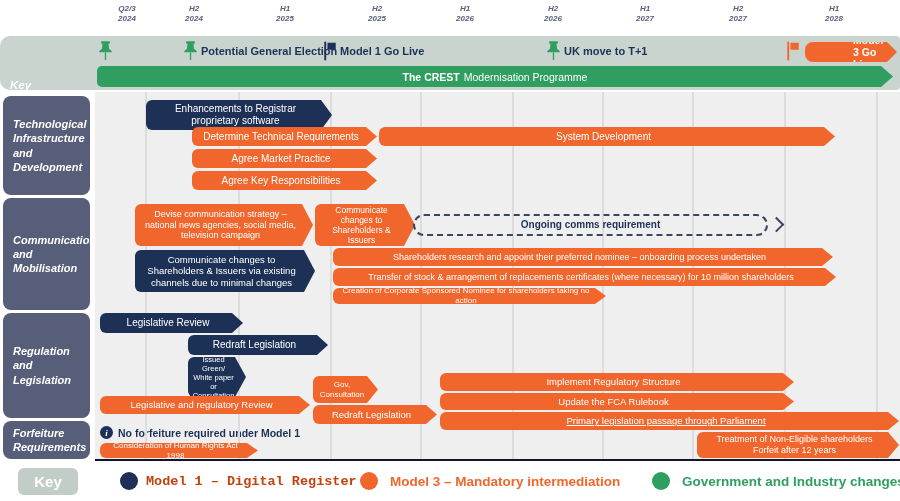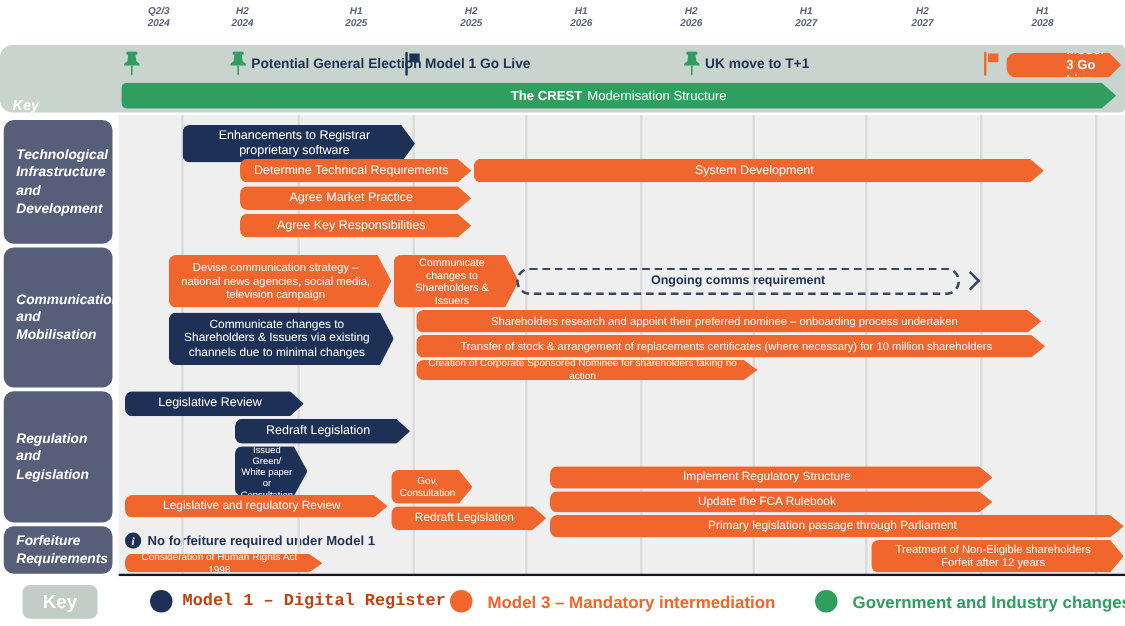--- a/index.html
+++ b/index.html
@@ -158,21 +158,21 @@
       <div class="milestone-label" style="left: 564px; top: 45px;">UK move to T+1</div>
       <div class="milestone-icon" style="left: 786px; top: 41px;"><svg width="14" height="20" viewBox="0 0 22 30">
           <rect fill="#f1662c" x="2" y="0" width="3" height="30" rx="1.5"></rect>
           <path fill="#f1662c" d="M7 2 h13 v11 h-13 z"></path>
         </svg></div>
       <div class="badge" style="left: 805px; top: 42px; width: 92px; height: 20px;">Model 3 Go Live</div>
     </div>
 
   <div class="programme">
     <b>The CREST</b>
-    <span>Modernisation Structure</span>
+    <span>Modernisation Programme</span>
   </div>
 
   <div class="sidebar">
       <div class="section" style="top: 96px; height: 99px;">Technological Infrastructure and Development</div>
       <div class="section" style="top: 198px; height: 112px;">Communication and Mobilisation</div>
       <div class="section" style="top: 313px; height: 105px;">Regulation and Legislation</div>
       <div class="section" style="top: 421px; height: 38px;">Forfeiture Requirements</div>
     </div>
 
   <div class="chart">
@@ -202,21 +202,21 @@
       <div class="bar orange" style="left: 238px; top: 176px; width: 503px; height: 18px; font-size: 9px;">Transfer of stock &amp; arrangement of replacements certificates (where necessary) for 10 million shareholders</div>
       <div class="bar orange" style="left: 238px; top: 196px; width: 273px; height: 16px; font-size: 8px;">Creation of Corporate Sponsored Nominee for shareholders taking no action</div>
       <div class="bar navy" style="left: 5px; top: 221px; width: 143px; height: 20px; font-size: 10px;">Legislative Review</div>
       <div class="bar navy" style="left: 93px; top: 243px; width: 140px; height: 20px; font-size: 10px;">Redraft Legislation</div>
       <div class="bar navy" style="left: 93px; top: 265px; width: 58px; height: 40px; font-size: 7.5px;">Issued Green/ White paper or Consultation</div>
       <div class="bar orange" style="left: 5px; top: 304px; width: 210px; height: 18px; font-size: 9.5px;">Legislative and regulatory Review</div>
       <div class="bar orange" style="left: 218px; top: 284px; width: 65px; height: 27px; font-size: 8px;">Gov, Consultation</div>
       <div class="bar orange" style="left: 218px; top: 313px; width: 124px; height: 19px; font-size: 9.5px;">Redraft Legislation</div>
       <div class="bar orange" style="left: 345px; top: 281px; width: 354px; height: 18px; font-size: 9.5px;">Implement Regulatory Structure</div>
       <div class="bar orange" style="left: 345px; top: 301px; width: 354px; height: 17px; font-size: 9.5px;">Update the FCA Rulebook</div>
-      <div class="bar orange" style="left: 345px; top: 320px; width: 459px; height: 18px; font-size: 9.5px;">Primary legislation passage through Parliament</div>
+      <div class="bar orange" style="left: 345px; top: 320px; width: 459px; height: 18px; font-size: 9.5px; text-decoration: underline;">Primary legislation passage through Parliament</div>
       <div class="bar orange" style="left: 5px; top: 351px; width: 158px; height: 15px; font-size: 8px;">Consideration of Human Rights Act 1998</div>
       <div class="bar orange" style="left: 602px; top: 340px; width: 202px; height: 26px; font-size: 9px;">Treatment of Non-Eligible shareholders Forfeit after 12 years</div>
     </div>
 
   <div class="separator"></div>
 
   <div class="legend">
     <div class="key-box">
       <span>Key</span>
     </div>

